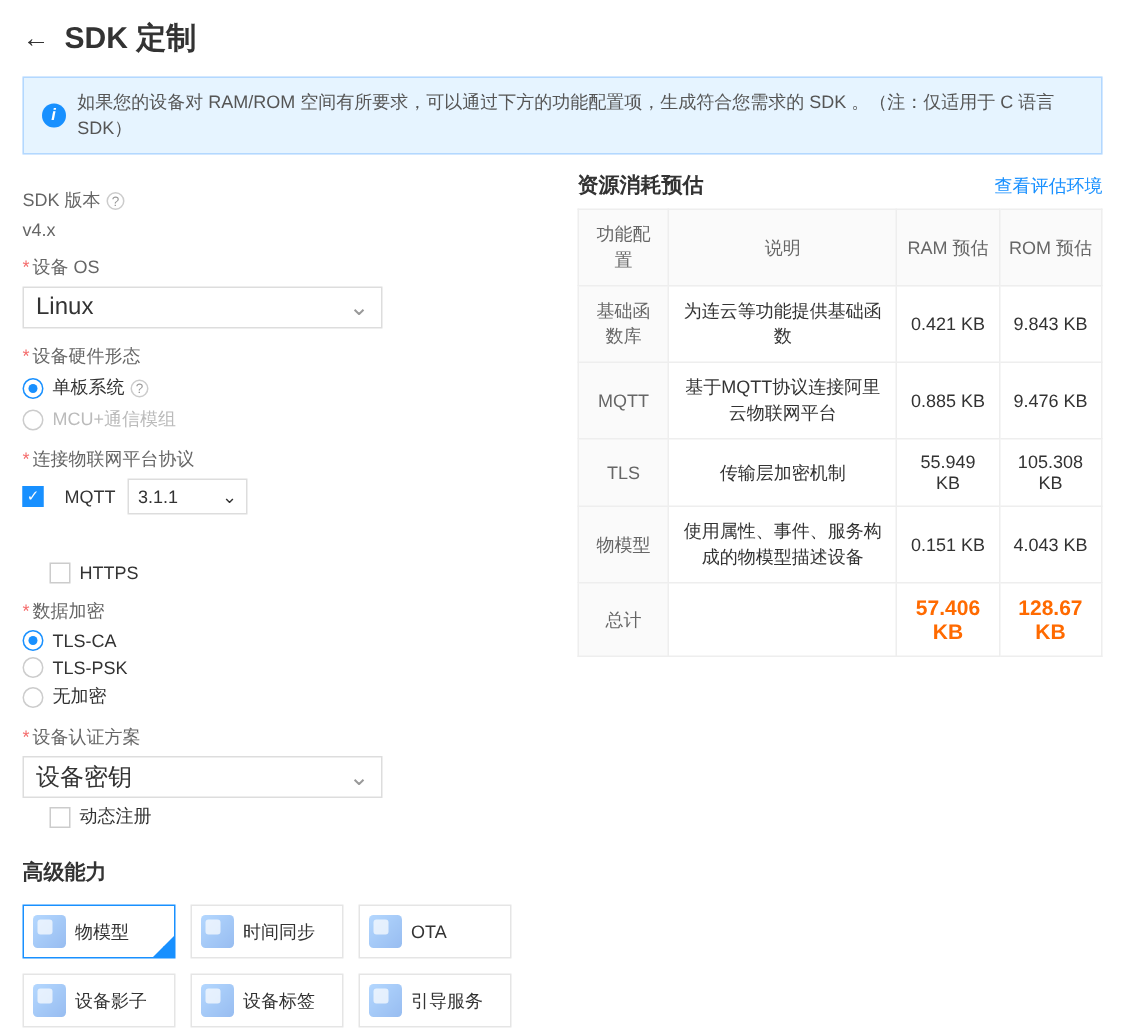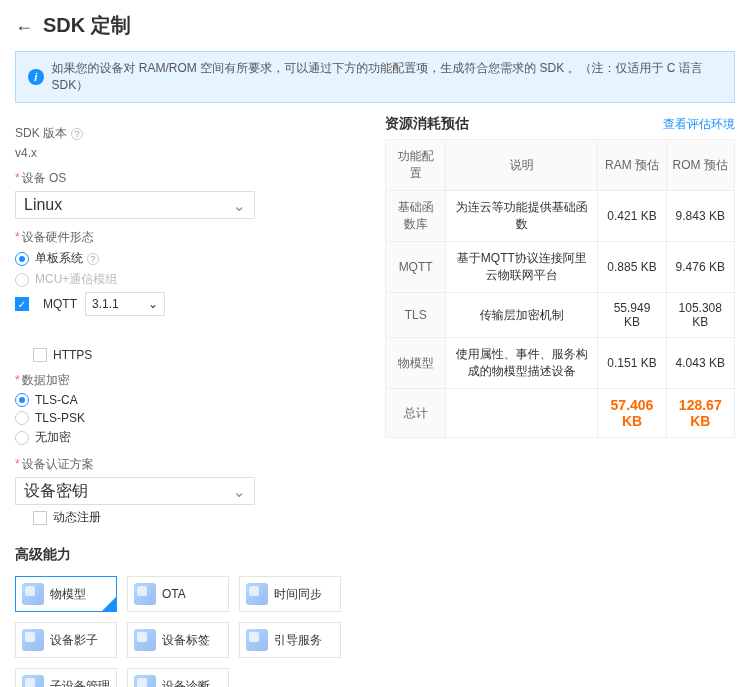--- a/index.html
+++ b/index.html
@@ -74,20 +74,21 @@
     <div class="radio-row">
       <span class="radio checked"></span>
       <span>单板系统</span>
       <span class="help-icon">?</span>
     </div>
     <div class="radio-row">
       <span class="radio"></span>
       <span class="disabled-text">MCU+通信模组</span>
     </div>
 
+    <div class="section-label"><span class="req">*</span><span>连接物联网平台协议</span></div>
     <div class="protocol-row">
       <span class="checkbox checked"></span>
       <span>MQTT</span>
       <div class="version-select">
         <span>3.1.1</span>
           <span class="chev">⌄</span>
       </div>
     </div>
     <div class="check-row indent">
       <span class="checkbox"></span>
@@ -119,25 +120,25 @@
     </div>
 
     <div class="adv-title">高级能力</div>
     <div class="feature-grid" id="feature-grid">
         <div class="feature-card selected">
           <span class="feature-icon"></span>
           <span>物模型</span>
         </div>
         <div class="feature-card">
           <span class="feature-icon"></span>
+          <span>时间同步</span>
+        </div>
+        <div class="feature-card">
+          <span class="feature-icon"></span>
           <span>OTA</span>
-        </div>
-        <div class="feature-card">
-          <span class="feature-icon"></span>
-          <span>时间同步</span>
         </div>
         <div class="feature-card">
           <span class="feature-icon"></span>
           <span>设备影子</span>
         </div>
         <div class="feature-card">
           <span class="feature-icon"></span>
           <span>设备标签</span>
         </div>
         <div class="feature-card">

